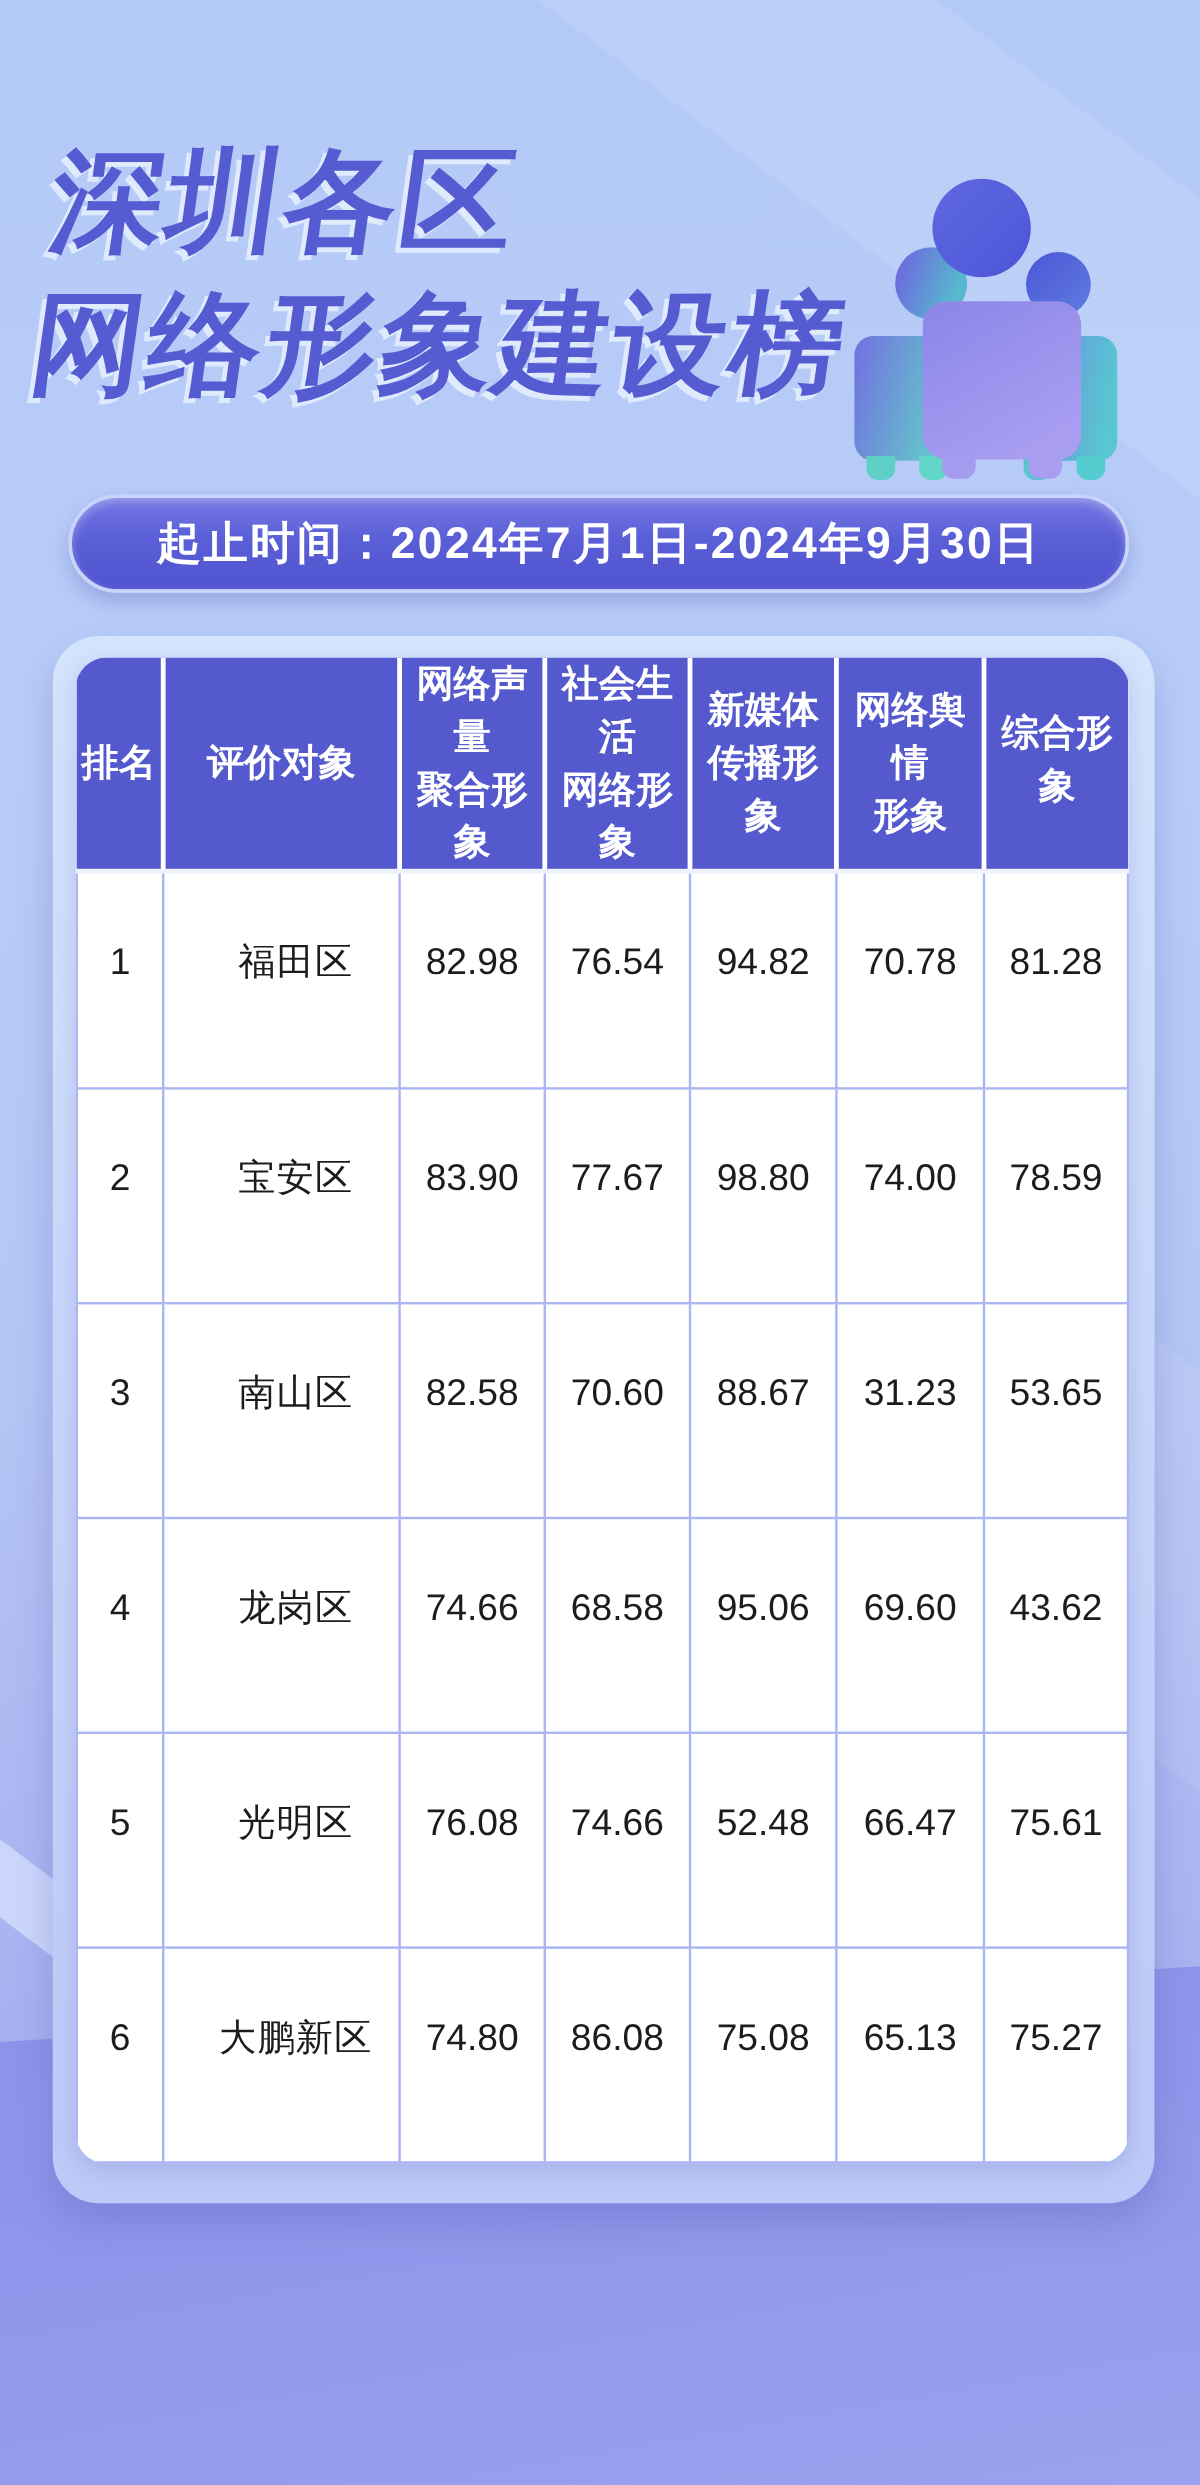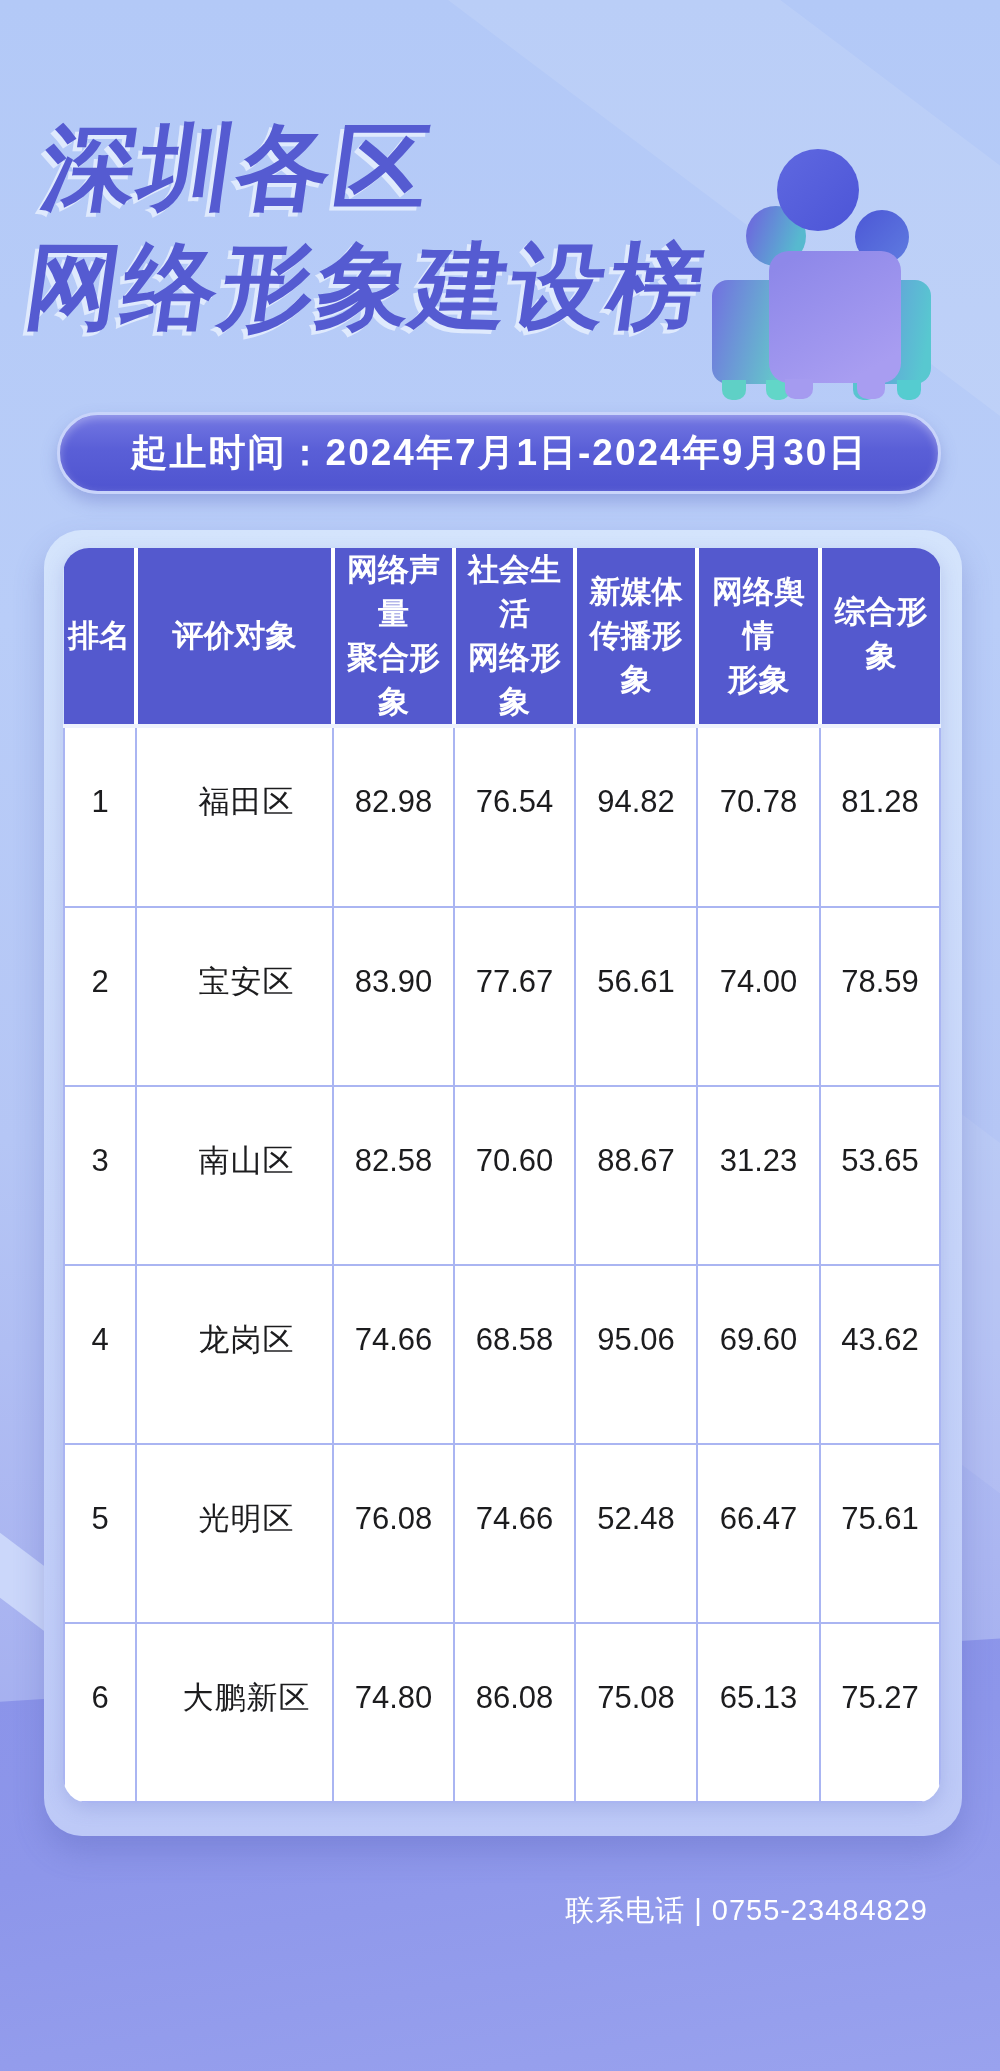--- a/index.html
+++ b/index.html
@@ -182,21 +182,21 @@
           <td>76.54</td>
           <td>94.82</td>
           <td>70.78</td>
           <td>81.28</td>
         </tr>
         <tr>
           <td>2</td>
           <td class="name">宝安区</td>
           <td>83.90</td>
           <td>77.67</td>
-          <td>56.61</td>
+          <td>98.80</td>
           <td>74.00</td>
           <td>78.59</td>
         </tr>
         <tr>
           <td>3</td>
           <td class="name">南山区</td>
           <td>82.58</td>
           <td>70.60</td>
           <td>88.67</td>
           <td>31.23</td>
@@ -227,16 +227,15 @@
           <td>86.08</td>
           <td>75.08</td>
           <td>65.13</td>
           <td>75.27</td>
         </tr>
       </tbody>
     </table>
   </div>
 
   <div class="footer">
-    <div>联系电话 | 0755-23484829</div>
   </div>
 
 </div>
 
 </body></html>

